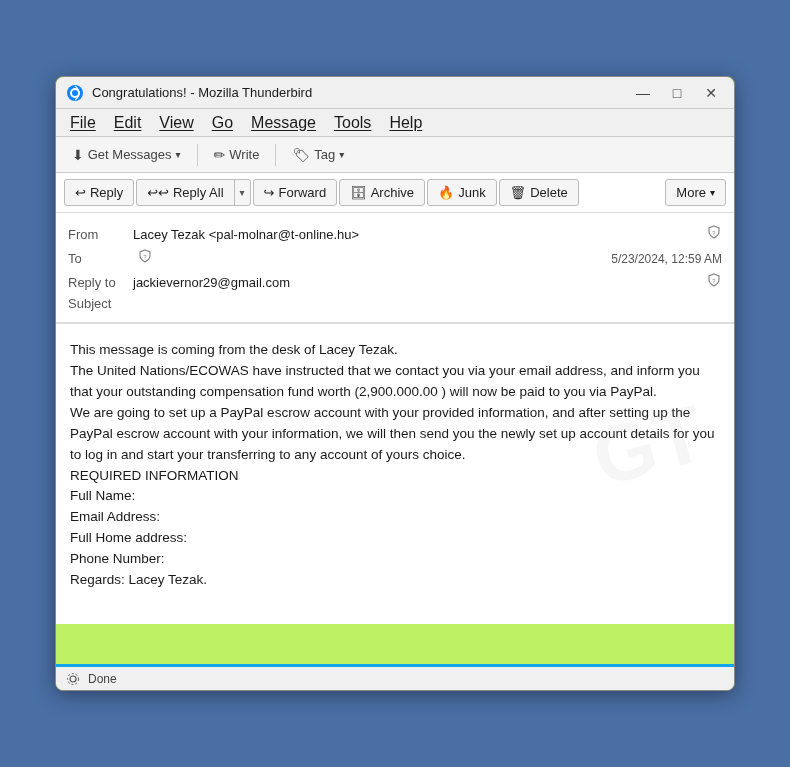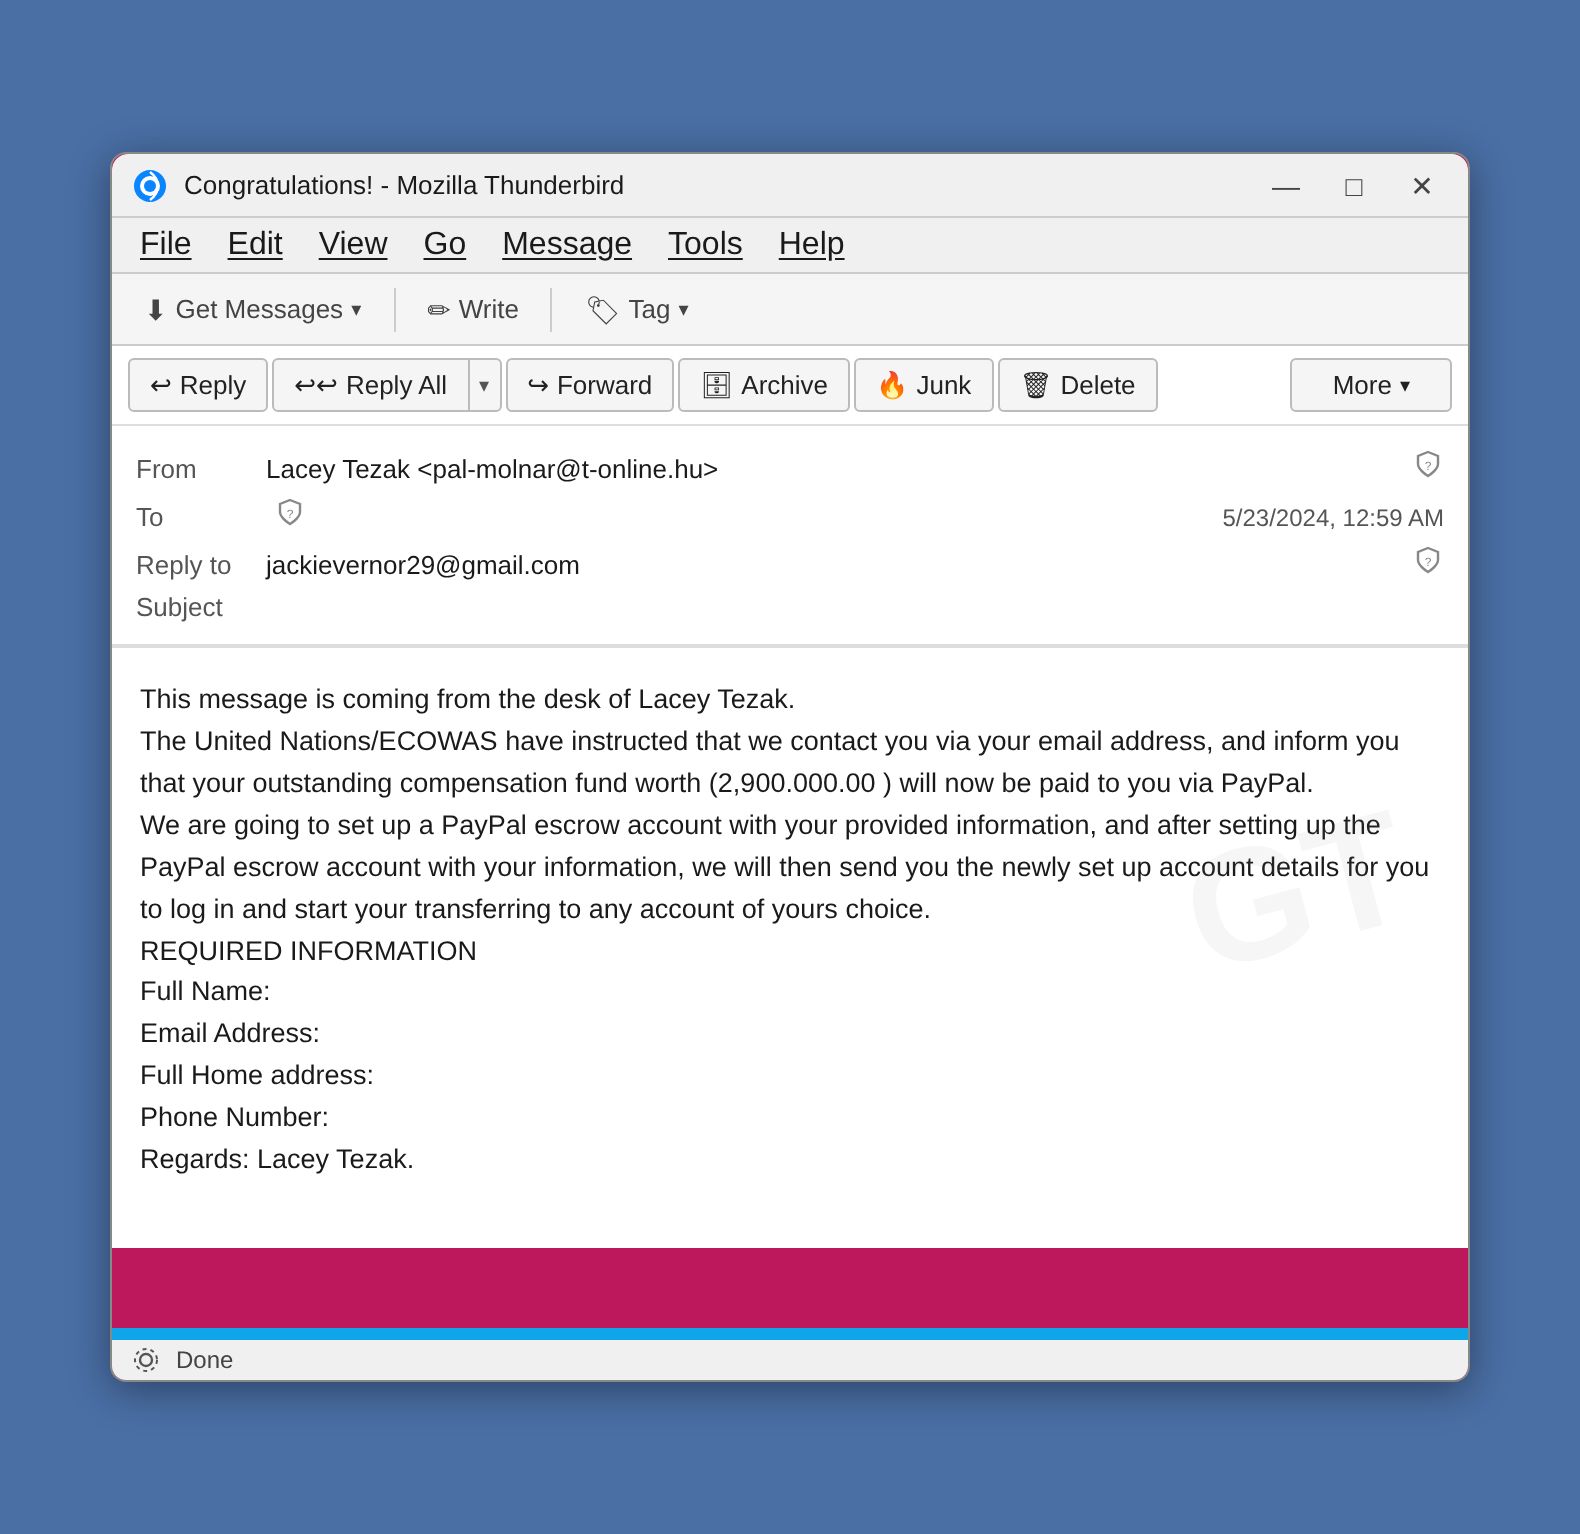--- a/index.html
+++ b/index.html
@@ -8,21 +8,21 @@
       font-size: 13px;
       background: #4a6fa5;
       display: flex;
       justify-content: center;
       align-items: center;
       min-height: 100vh;
       padding: 10px;
     }
     .window {
       width: 680px;
-      background: #be185d;
+      background: #bef264;
       border: 1px solid #888;
       border-radius: 8px;
       box-shadow: 0 4px 20px rgba(0,0,0,0.4);
       overflow: hidden;
     }
     
     .title-bar {
       background: #f0f0f0;
       height: 32px;
       display: flex;
@@ -154,21 +154,21 @@
       background: transparent;
       cursor: pointer;
       font-size: 10px;
       color: #555;
       border-left: 1px solid #bbb;
     }
     .action-btn-more {
       display: flex;
       align-items: center;
       gap: 4px;
-      padding: 5px 20px;
+      padding: 5px 10px;
       border: 1px solid #bbb;
       background: #f5f5f5;
       cursor: pointer;
       font-size: 13px;
       color: #222;
       border-radius: 3px;
       margin-left: auto;
     }
     
     .email-headers {
@@ -236,21 +236,21 @@
       user-select: none;
       font-family: Arial, sans-serif;
     }
     
     .status-bar {
       background: #f0f0f0;
       height: 26px;
       display: flex;
       align-items: center;
       padding: 0 10px;
-      border-top: 6px solid #0ea5e9;
+      border-top: 3px solid #0ea5e9;
       font-size: 12px;
       color: #444;
       gap: 8px;
       margin-top: 40px;
     }
     .status-icon {
       display: inline-flex;
       align-items: center;
       justify-content: center;
     }

